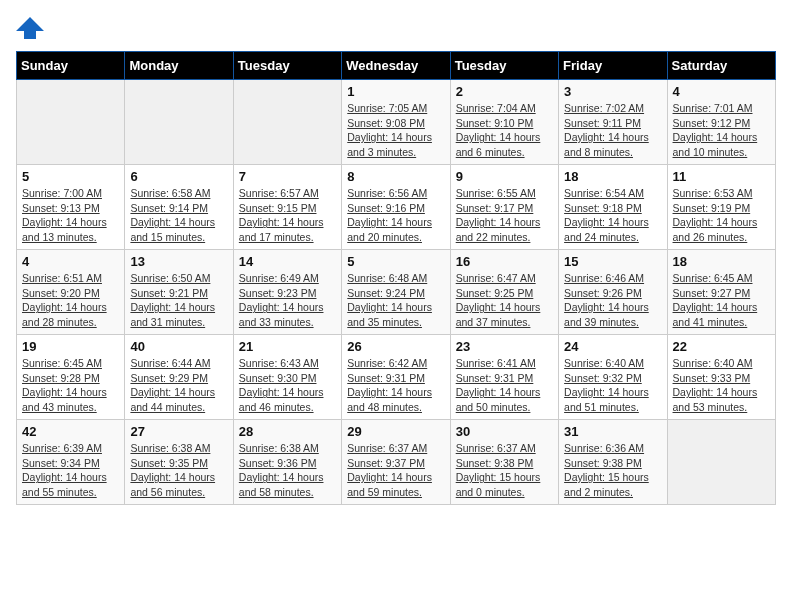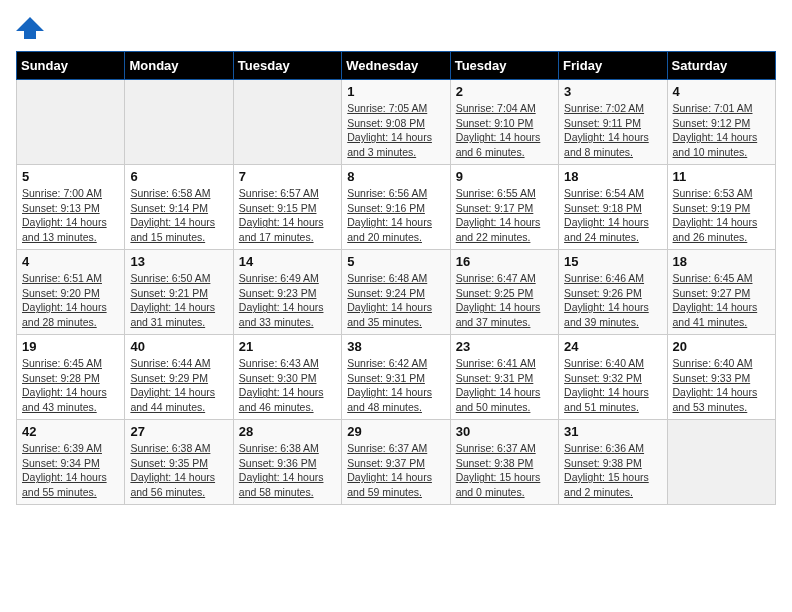--- a/index.html
+++ b/index.html
@@ -241,39 +241,39 @@
           Sunrise: 6:44 AM<br>Sunset: 9:29 PM<br>Daylight: 14 hours and 44 minutes.
         </div>
         </td>
         <td>
           <div class="day-number">21</div>
         <div class="day-info">
           Sunrise: 6:43 AM<br>Sunset: 9:30 PM<br>Daylight: 14 hours and 46 minutes.
         </div>
         </td>
         <td>
-          <div class="day-number">38</div>
+          <div class="day-number">26</div>
         <div class="day-info">
           Sunrise: 6:42 AM<br>Sunset: 9:31 PM<br>Daylight: 14 hours and 48 minutes.
         </div>
         </td>
         <td>
           <div class="day-number">23</div>
         <div class="day-info">
           Sunrise: 6:41 AM<br>Sunset: 9:31 PM<br>Daylight: 14 hours and 50 minutes.
         </div>
         </td>
         <td>
           <div class="day-number">24</div>
         <div class="day-info">
           Sunrise: 6:40 AM<br>Sunset: 9:32 PM<br>Daylight: 14 hours and 51 minutes.
         </div>
         </td>
         <td>
-          <div class="day-number">20</div>
+          <div class="day-number">22</div>
         <div class="day-info">
           Sunrise: 6:40 AM<br>Sunset: 9:33 PM<br>Daylight: 14 hours and 53 minutes.
         </div>
         </td>
       </tr>
       <tr>
         <td>
           <div class="day-number">42</div>
         <div class="day-info">
           Sunrise: 6:39 AM<br>Sunset: 9:34 PM<br>Daylight: 14 hours and 55 minutes.

